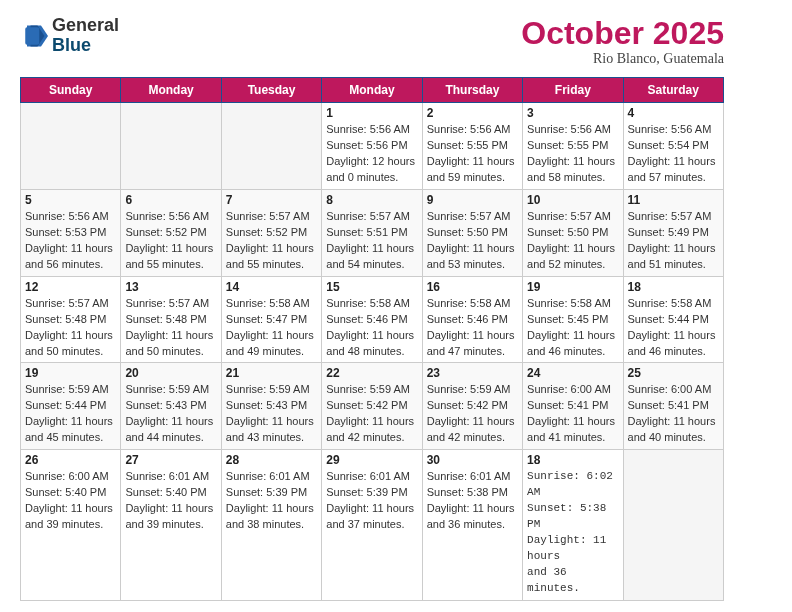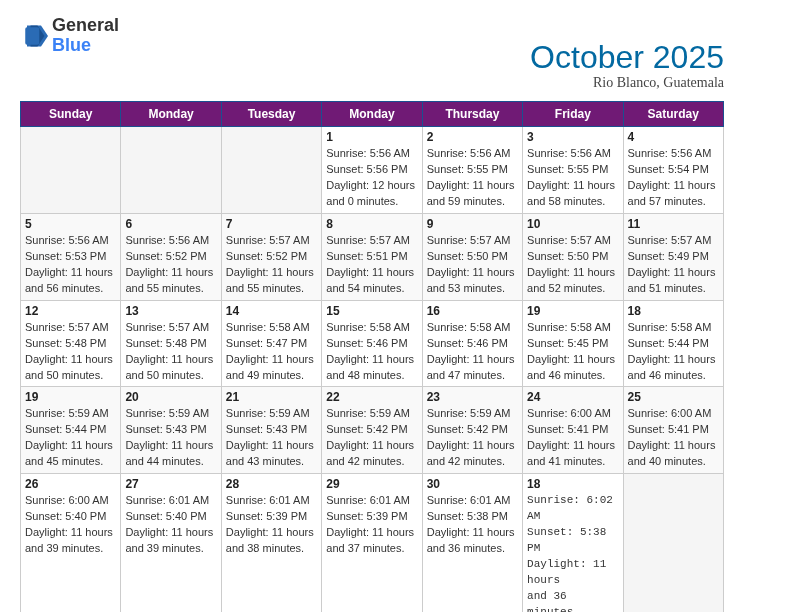--- a/index.html
+++ b/index.html
@@ -27,49 +27,48 @@
       display: flex;
       align-items: center;
       gap: 4px;
     }
     .logo-text {
       font-size: 18px;
       font-weight: bold;
       line-height: 1.1;
     }
     .logo-general { color: #333; }
-    .logo-blue { color: #3b82f6; }
+    .logo-blue { color: #0c4a6e; }
     .logo-icon {
       width: 28px;
       height: 28px;
     }
     .title-block {
       text-align: right;
     }
     .month-title {
       font-size: 32px;
-      font-weight: normal;
-      color: #0369a1;
+      font-weight: bold;
+      color: #be185d;
       line-height: 1.1;
-      margin-top: 24px;
     }
     .location {
       font-size: 14px;
       color: #444;
       font-family: Liberation Serif, serif;
     }
     .calendar {
       flex: 1;
       border: 1px solid #ccc;
       border-collapse: collapse;
       width: 100%;
       table-layout: fixed;
     }
     .calendar th {
-      background: #701a75;
+      background: #be185d;
       color: #fff;
       font-size: 12px;
       font-weight: bold;
       padding: 5px 2px;
       border: 1px solid #1a5090;
     }
     .calendar td {
       border: 1px solid #ccc;
       vertical-align: top;
       padding: 3px 4px;

